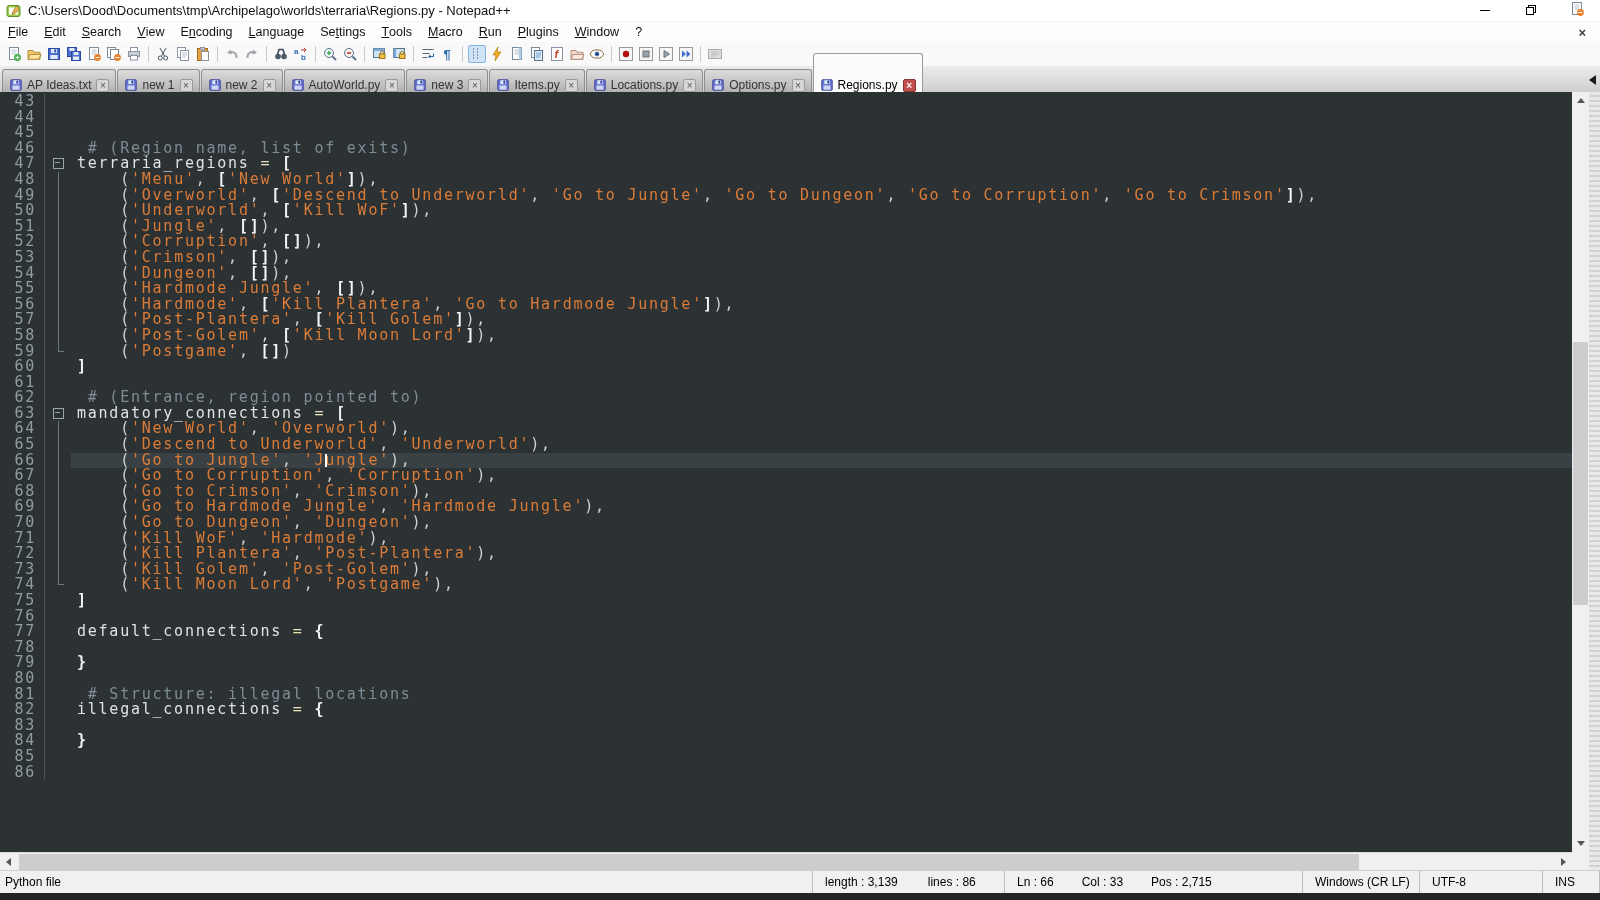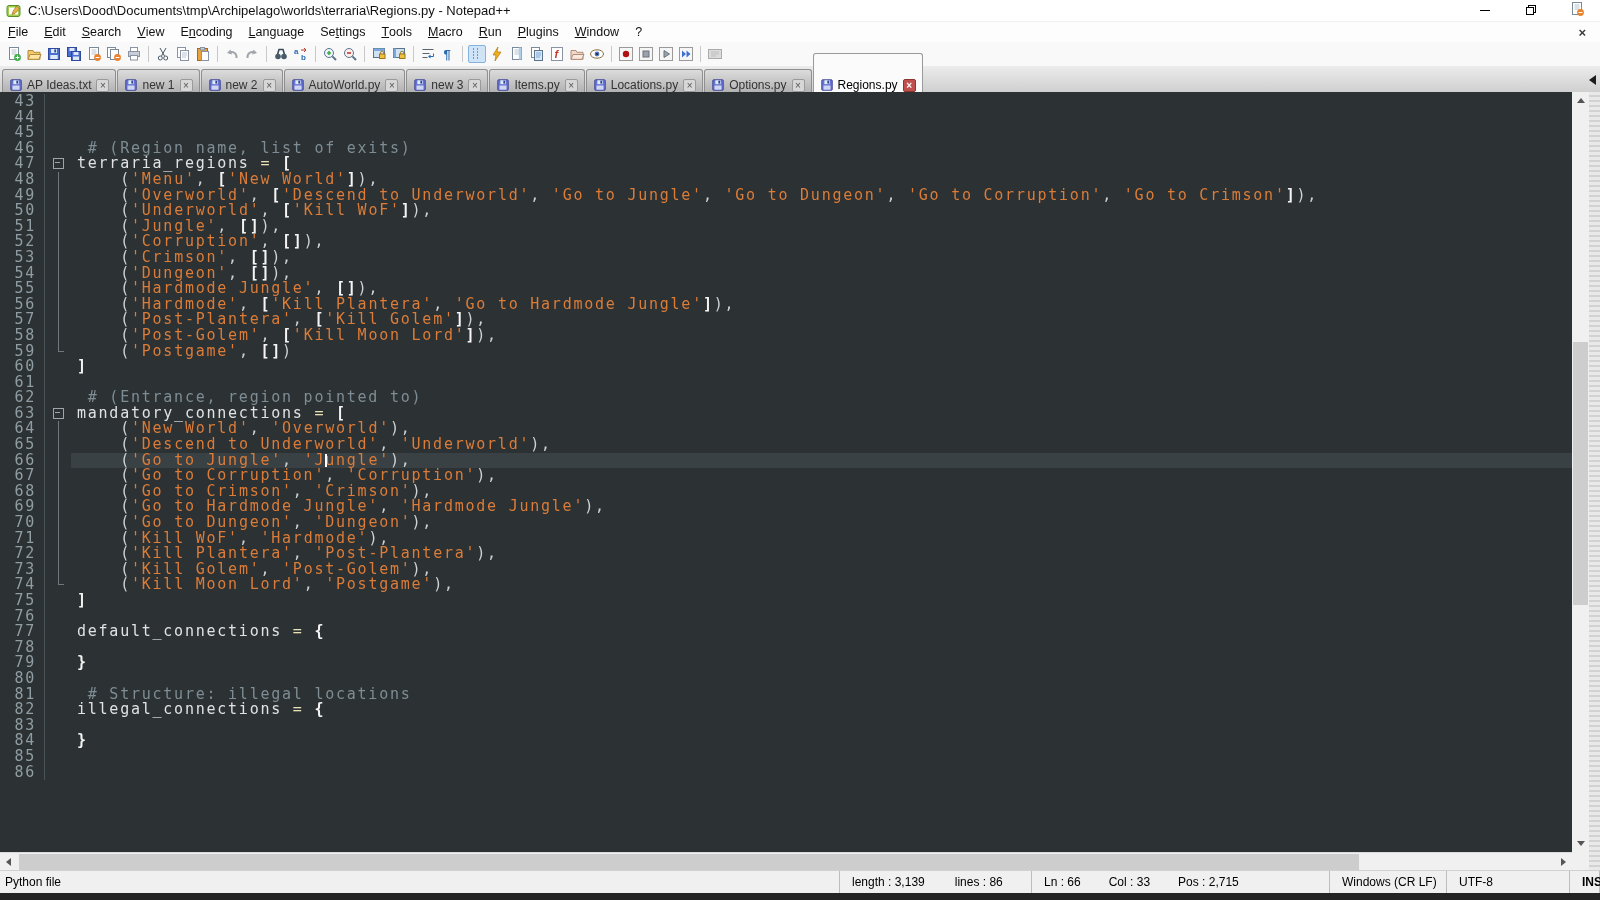--- a/index.html
+++ b/index.html
@@ -74,21 +74,21 @@
     background:repeating-linear-gradient(180deg,#e9e9e9 0 3px,#d2d2d2 3px 5px);}
   
   .statusbar{position:absolute;left:0;top:870px;width:1600px;height:23px;background:#f0f0f0;
     display:flex;align-items:center;font-size:12px;color:#000;border-top:1px solid #d0d0d0;}
   .sec{height:100%;display:flex;align-items:center;border-left:1px solid #bdbdbd;padding-left:12px;}
   .sec:nth-child(1){flex:1;border-left:none;padding-left:5px;}
   .sec:nth-child(2){width:192px;gap:30px;}
   .sec:nth-child(3){width:298px;gap:28px;}
   .sec:nth-child(4){width:117px;}
   .sec:nth-child(5){width:123px;}
-  .sec:nth-child(6){width:31px;border-right:1px solid #bdbdbd;font-weight:bold;}
+  .sec:nth-child(6){width:58px;border-right:1px solid #bdbdbd;}
   .bottomstrip{position:absolute;left:0;top:893px;width:1600px;height:7px;background:#242424;}
 </style>
 </head>
 <body>
 
 <div id="app">
 
   <div class="titlebar">
     <span class="appicon">
       <svg viewBox="0 0 16 16" width="16" height="16">

